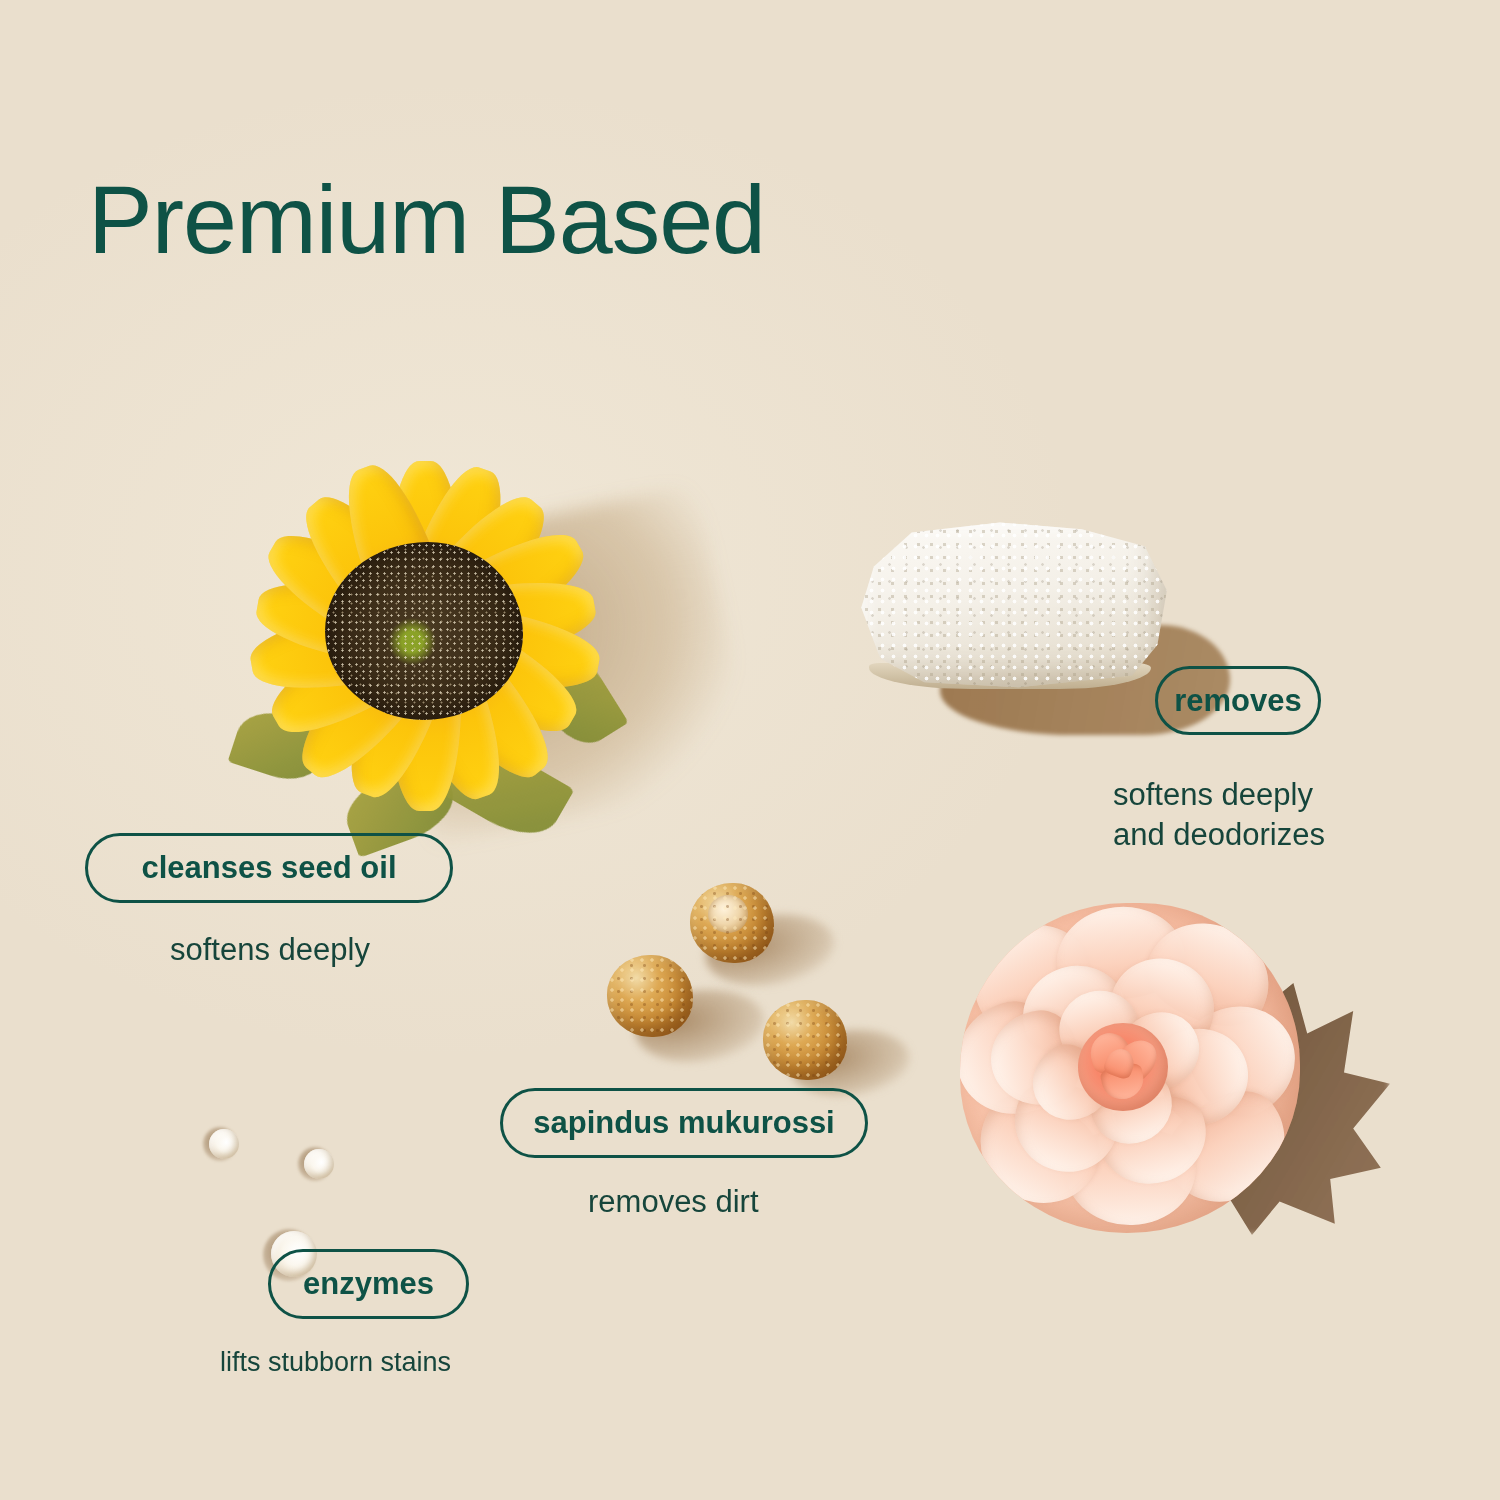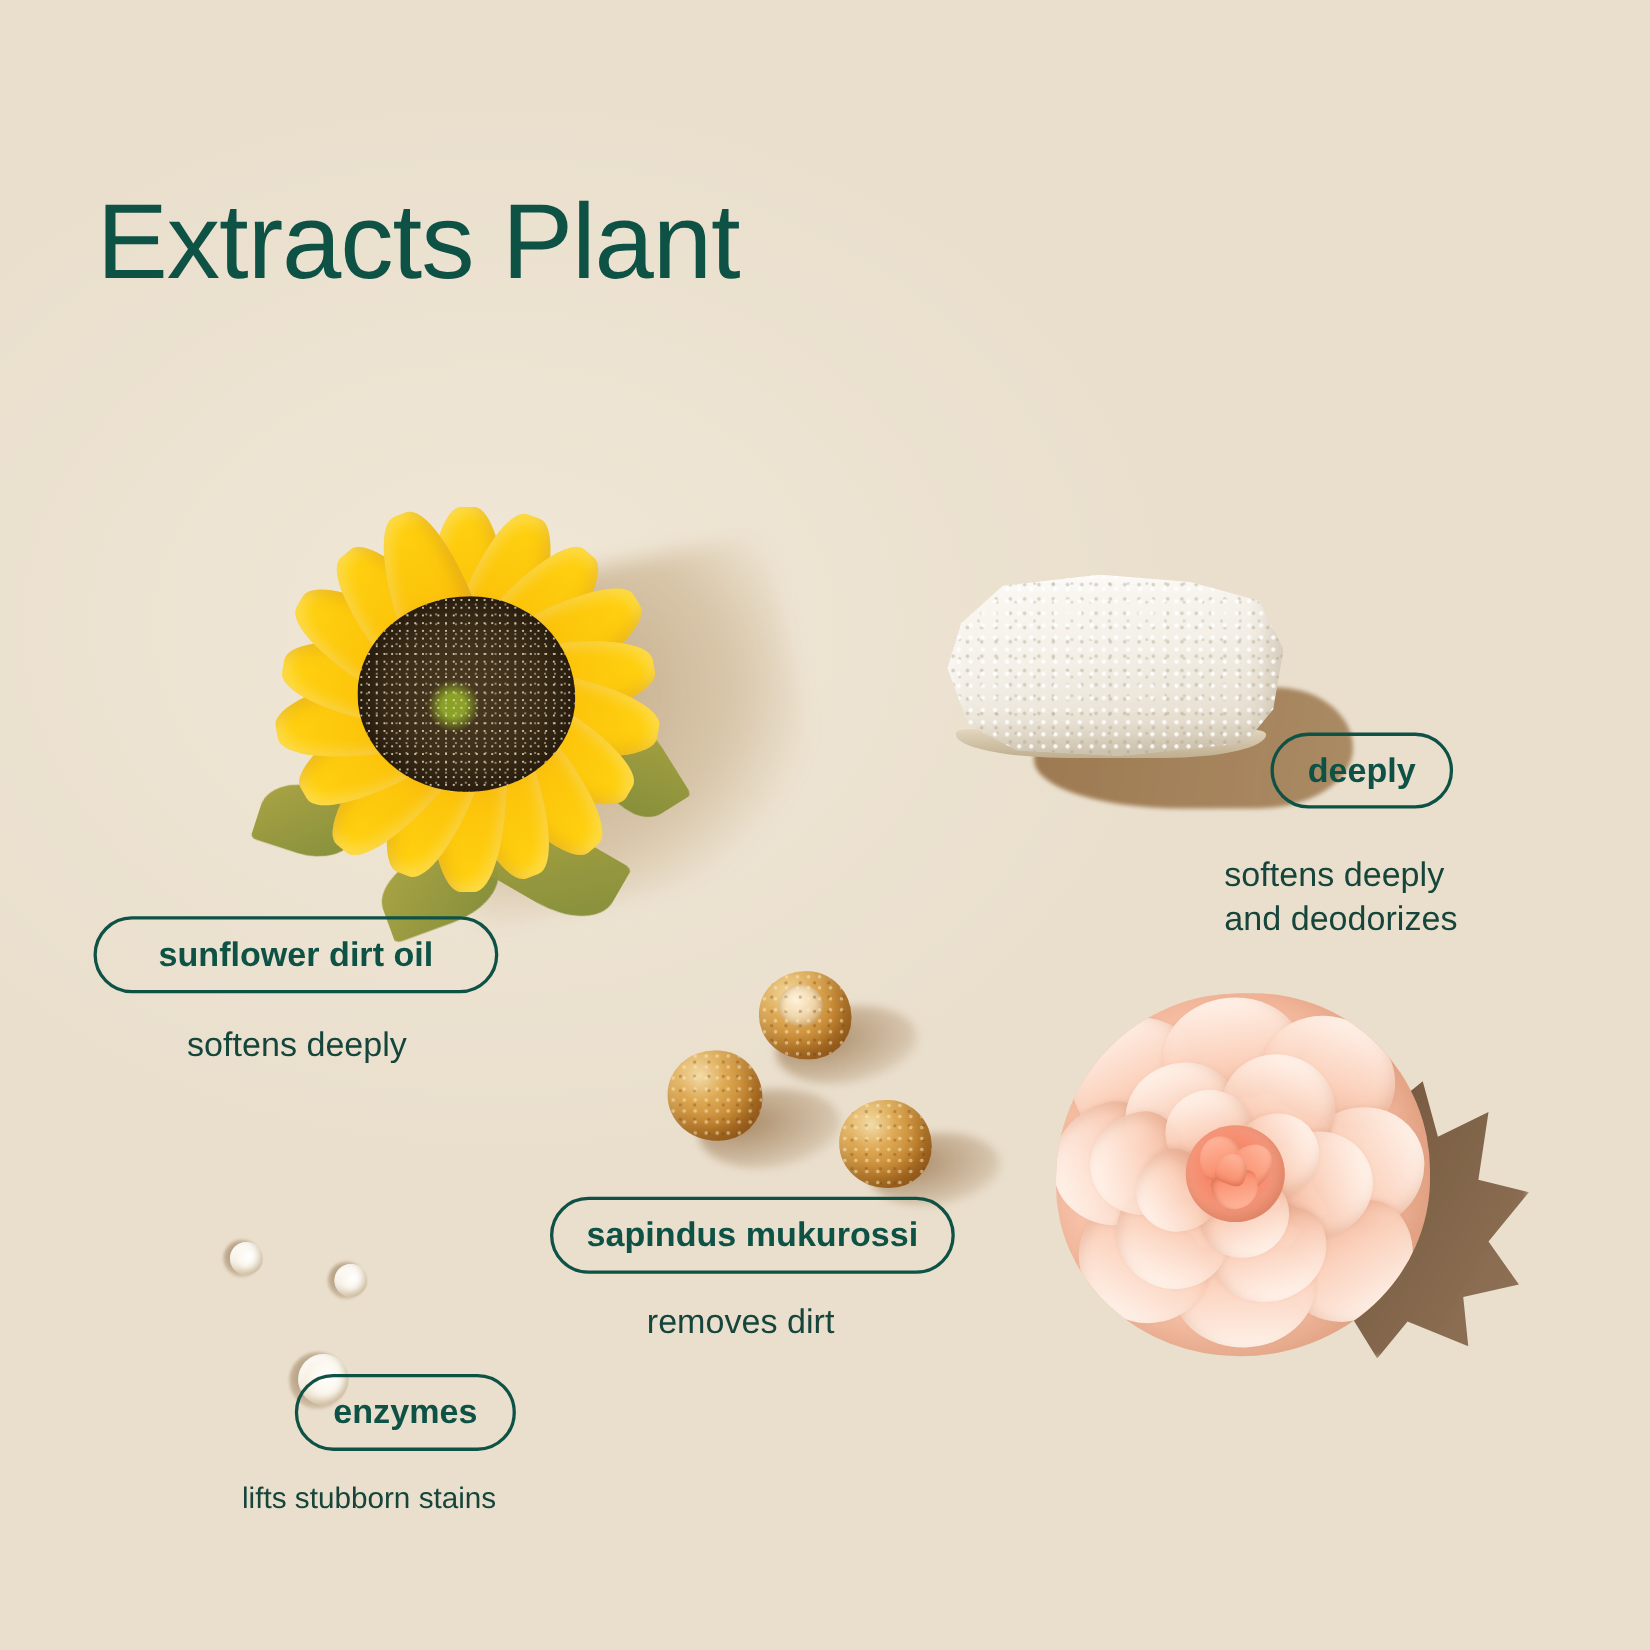--- a/index.html
+++ b/index.html
@@ -243,21 +243,21 @@
     background: radial-gradient(circle at 45% 45%, rgba(128,92,52,.78), rgba(150,118,80,.25) 70%, rgba(160,132,96,0) 85%);
     filter: blur(1.5px);
   }
 </style>
 </head>
 <body>
 
 <div id="stage">
 
   <h1 class="headline">
-    <span class="line">Extracts Plant</span>
+    <span class="line">Premium Based</span>
   </h1>
 
   <div class="obj" id="obj-sunflower">
     <div class="sf-shadow"></div>
     <div class="leaf" style="left:40px;  top:300px; width:90px;  height:62px; transform:rotate(18deg);"></div>
     <div class="leaf" style="left:150px; top:360px; width:110px; height:66px; transform:rotate(-20deg);"></div>
     <div class="leaf" style="left:250px; top:340px; width:120px; height:70px; transform:rotate(30deg);"></div>
     <div class="leaf" style="left:330px; top:250px; width:100px; height:64px; transform:rotate(58deg);"></div>
 
     <div class="petals">
@@ -354,26 +354,26 @@
     <div class="bead" style="left:24px; top:14px;  width:30px; height:30px;"></div>
 
     <div class="bead-shadow" style="left:113px; top:32px; width:34px; height:34px;"></div>
     <div class="bead" style="left:119px; top:34px; width:30px; height:30px;"></div>
 
     <div class="bead-shadow" style="left:78px;  top:114px; width:52px; height:52px;"></div>
     <div class="bead" style="left:86px;  top:116px; width:46px; height:46px;"></div>
   </div>
 
   <div class="pill" id="pill-sunflower">
-    <span>sunflower dirt oil</span>
+    <span>cleanses seed oil</span>
   </div>
   <div class="caption" id="cap-sunflower">softens deeply</div>
 
   <div class="pill" id="pill-kaolin">
-    <span>deeply</span>
+    <span>removes</span>
   </div>
   <div class="caption" id="cap-kaolin">softens deeply
 and deodorizes</div>
 
   <div class="pill" id="pill-sapindus">
     <span>sapindus mukurossi</span>
   </div>
   <div class="caption" id="cap-sapindus">removes dirt</div>
 
   <div class="pill" id="pill-enzymes">

